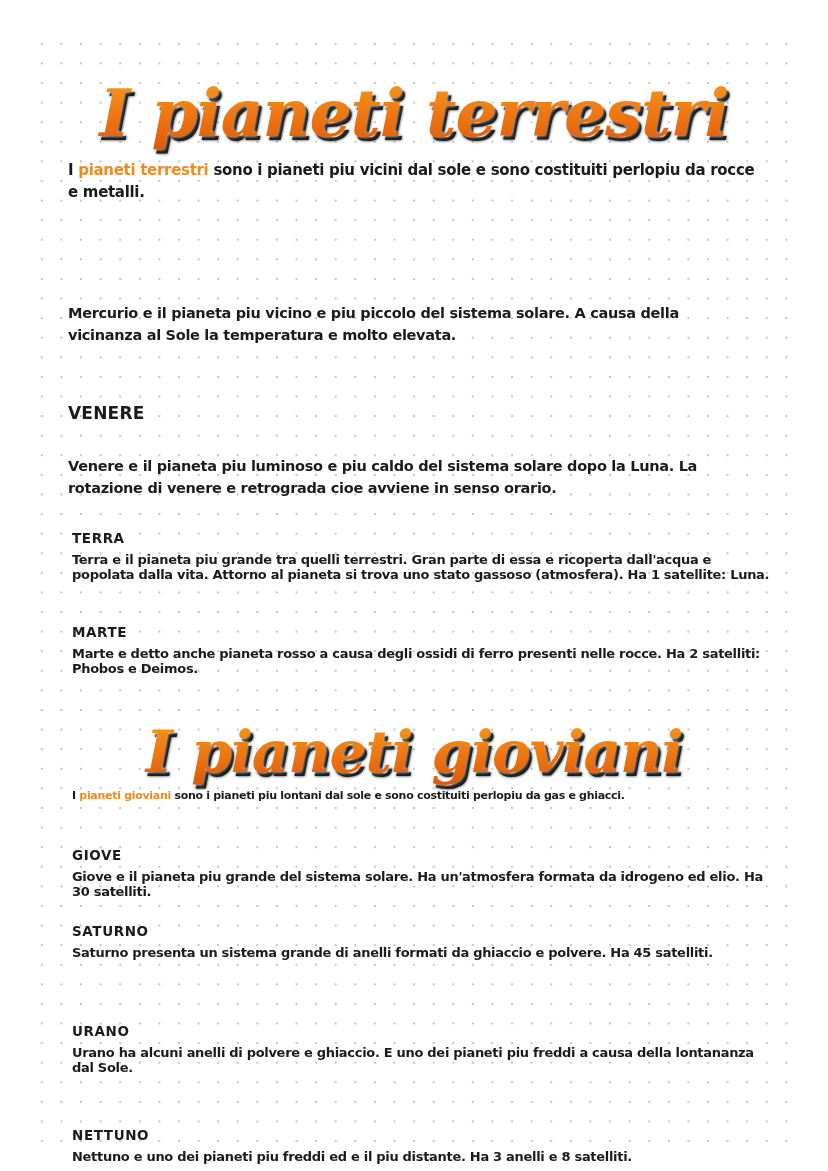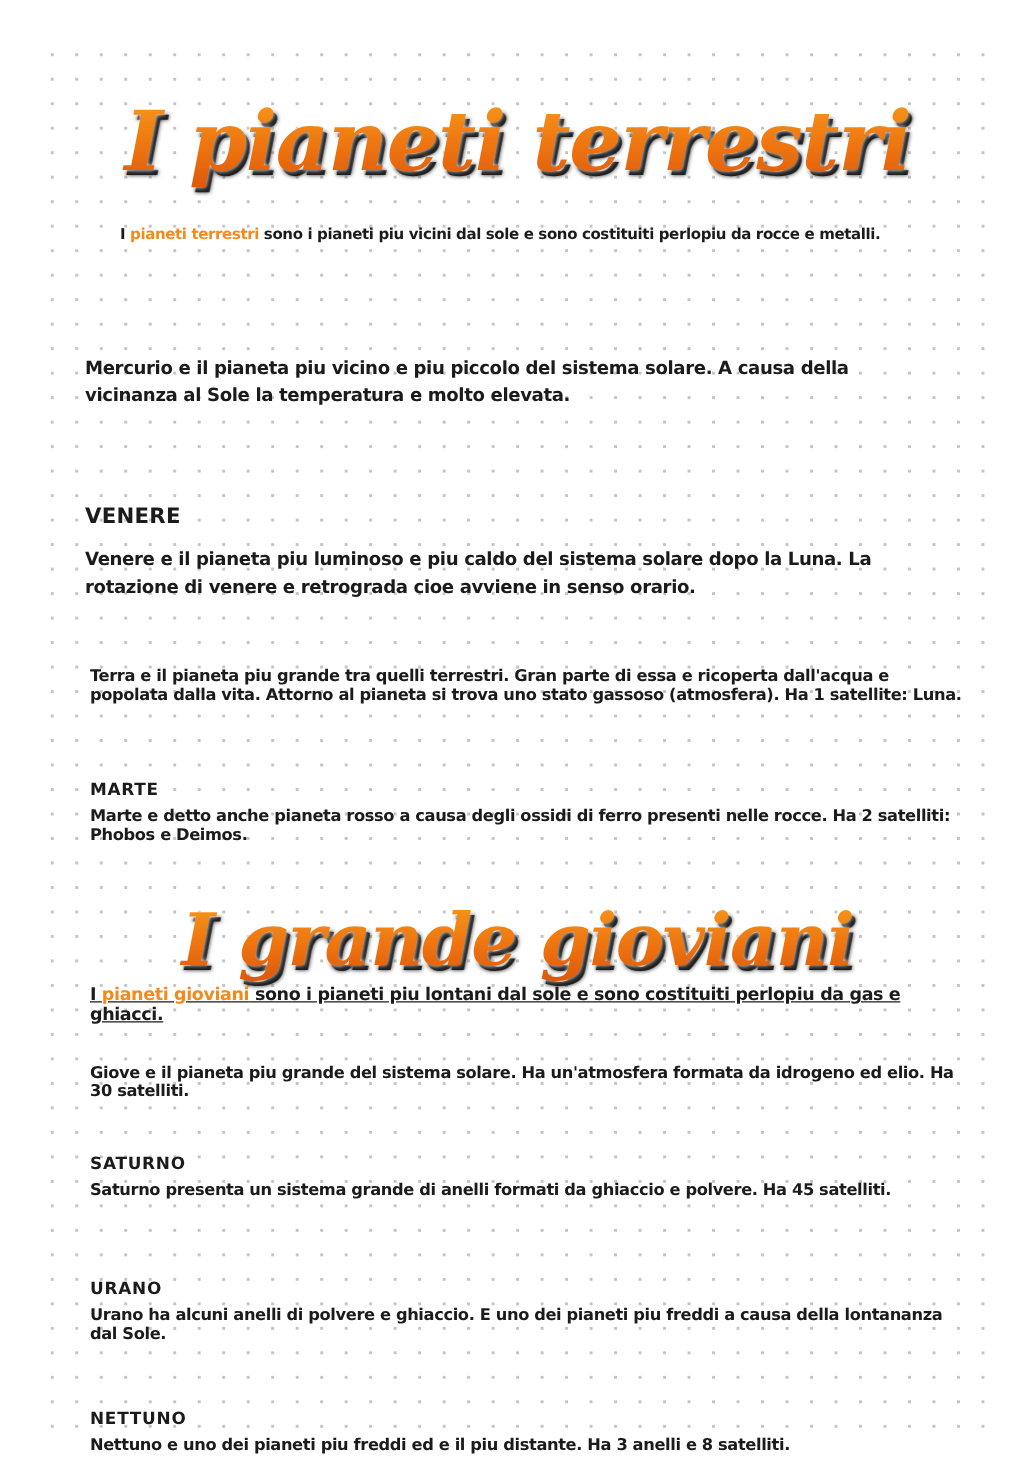--- a/index.html
+++ b/index.html
@@ -36,32 +36,32 @@
     -webkit-text-fill-color: transparent;
     filter: drop-shadow(0 0 1.5px #fff) drop-shadow(3px 4px 0 #1e1e1e);
   }
   .title-1 { top: 68px; font-size: 66px; line-height: 90px; }
   .title-2 { top: 712px; font-size: 58px; line-height: 80px; }
 
   .intro {
     position: absolute; left: 68px; width: 690px;
     font-weight: bold; letter-spacing: -0.3px;
   }
-  .intro-1 { top: 176px; font-size: 12px; line-height: 22px; margin-left: 28px; }
-  .intro-2 { top: 788px; font-size: 14px; line-height: 16px; left: 72px; text-decoration: underline; }
+  .intro-1 { top: 159px; font-size: 15px; line-height: 22px; }
+  .intro-2 { top: 788px; font-size: 11px; line-height: 16px; left: 72px; }
   .accent { color: #f28a1e; }
 
   .section { position: absolute; left: 68px; width: 700px; }
   .section h2 {
     margin: 0; font-weight: bold; color: #1b1b1b;
   }
   .section p { margin: 0; font-weight: bold; letter-spacing: -0.3px; }
 
   .big h2 { font-size: 17px; line-height: 22px; letter-spacing: 0.2px; }
-  .big p { font-size: 14.5px; line-height: 22px; margin-top: 13px; width: 660px; }
+  .big p { font-size: 14.5px; line-height: 22px; margin-top: 31px; width: 660px; }
 
   .small { left: 72px; width: 700px; }
   .small h2 { font-size: 13.5px; line-height: 18px; letter-spacing: 0.6px; }
   .small p { font-size: 13px; line-height: 15px; margin-top: 5px; }
 
   #s-mercurio { top: 271px; }
   #s-venere   { top: 402px; }
   #s-terra    { top: 529px; }
   #s-marte    { top: 623px; }
   #s-giove    { top: 846px; }
@@ -85,35 +85,37 @@
   <div class="section big" id="s-mercurio">
     <p>Mercurio e il pianeta piu vicino e piu piccolo del sistema solare. A causa della vicinanza al Sole la temperatura e molto elevata.</p>
   </div>
 
   <div class="section big" id="s-venere">
     <h2>VENERE</h2>
     <p>Venere e il pianeta piu luminoso e piu caldo del sistema solare dopo la Luna. La rotazione di venere e retrograda cioe avviene in senso orario.</p>
   </div>
 
   <div class="section small" id="s-terra">
+    <h2>TERRA</h2>
     <p>Terra e il pianeta piu grande tra quelli terrestri. Gran parte di essa e ricoperta dall'acqua e popolata dalla vita. Attorno al pianeta si trova uno stato gassoso (atmosfera). Ha 1 satellite: Luna.</p>
   </div>
 
   <div class="section small" id="s-marte">
     <h2>MARTE</h2>
     <p>Marte e detto anche pianeta rosso a causa degli ossidi di ferro presenti nelle rocce. Ha 2 satelliti: Phobos e Deimos.</p>
   </div>
 
-  <div class="title title-2">I grande gioviani</div>
+  <div class="title title-2">I pianeti gioviani</div>
 
   <div class="intro intro-2">
     <span>I </span><span class="accent">pianeti gioviani</span><span> sono i pianeti piu lontani dal sole e sono costituiti perlopiu da gas e ghiacci.</span>
   </div>
 
   <div class="section small" id="s-giove">
+    <h2>GIOVE</h2>
     <p>Giove e il pianeta piu grande del sistema solare. Ha un'atmosfera formata da idrogeno ed elio. Ha 30 satelliti.</p>
   </div>
 
   <div class="section small" id="s-saturno">
     <h2>SATURNO</h2>
     <p>Saturno presenta un sistema grande di anelli formati da ghiaccio e polvere. Ha 45 satelliti.</p>
   </div>
 
   <div class="section small" id="s-urano">
     <h2>URANO</h2>

